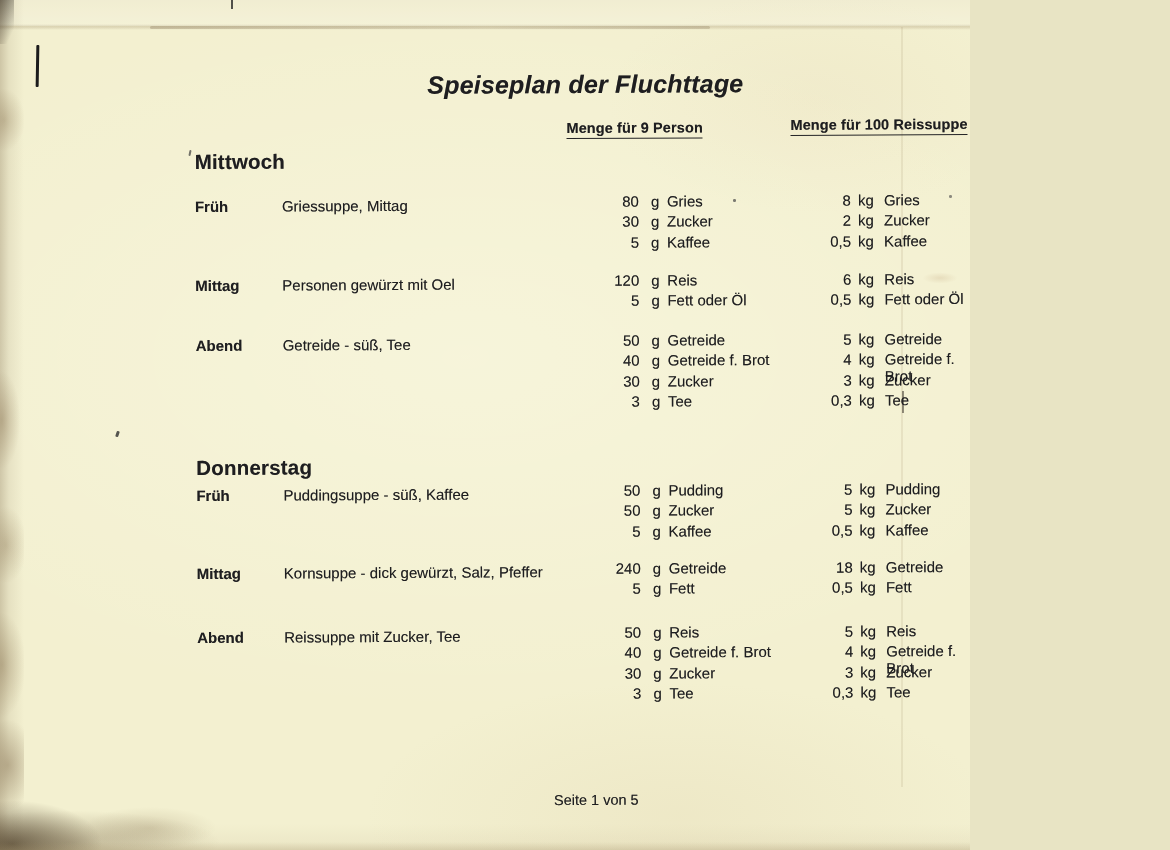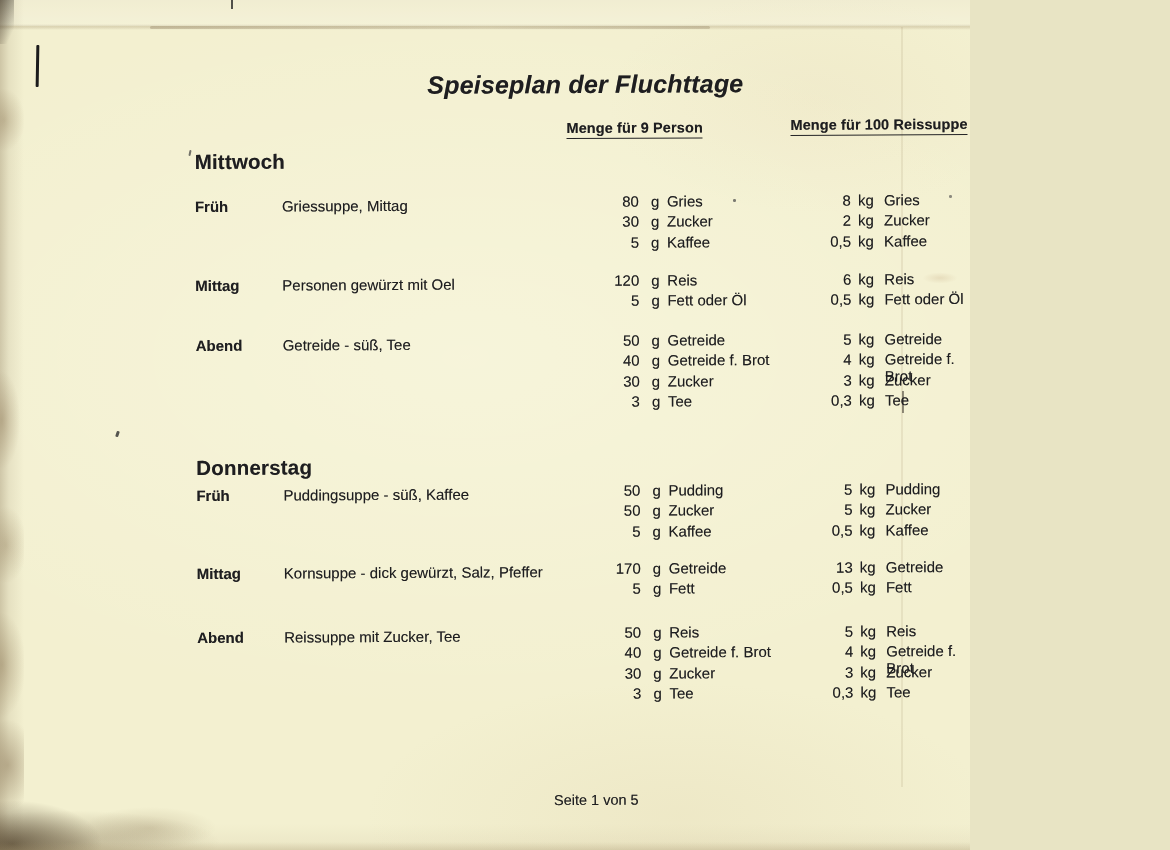--- a/index.html
+++ b/index.html
@@ -204,24 +204,24 @@
         <span class="q2">0,5</span>
         <span class="u2">kg</span>
         <span class="n2">Kaffee</span>
       </div>
     </div>
 
     <div class="meal m4">
       <span class="t">Mittag</span>
       <span class="d">Kornsuppe - dick gewürzt, Salz, Pfeffer</span>
       <div class="ln l0">
-        <span class="q1">170</span>
+        <span class="q1">240</span>
         <span class="u1">g</span>
         <span class="n1">Getreide</span>
-        <span class="q2">13</span>
+        <span class="q2">18</span>
         <span class="u2">kg</span>
         <span class="n2">Getreide</span>
       </div>
       <div class="ln l1">
         <span class="q1">5</span>
         <span class="u1">g</span>
         <span class="n1">Fett</span>
         <span class="q2">0,5</span>
         <span class="u2">kg</span>
         <span class="n2">Fett</span>

